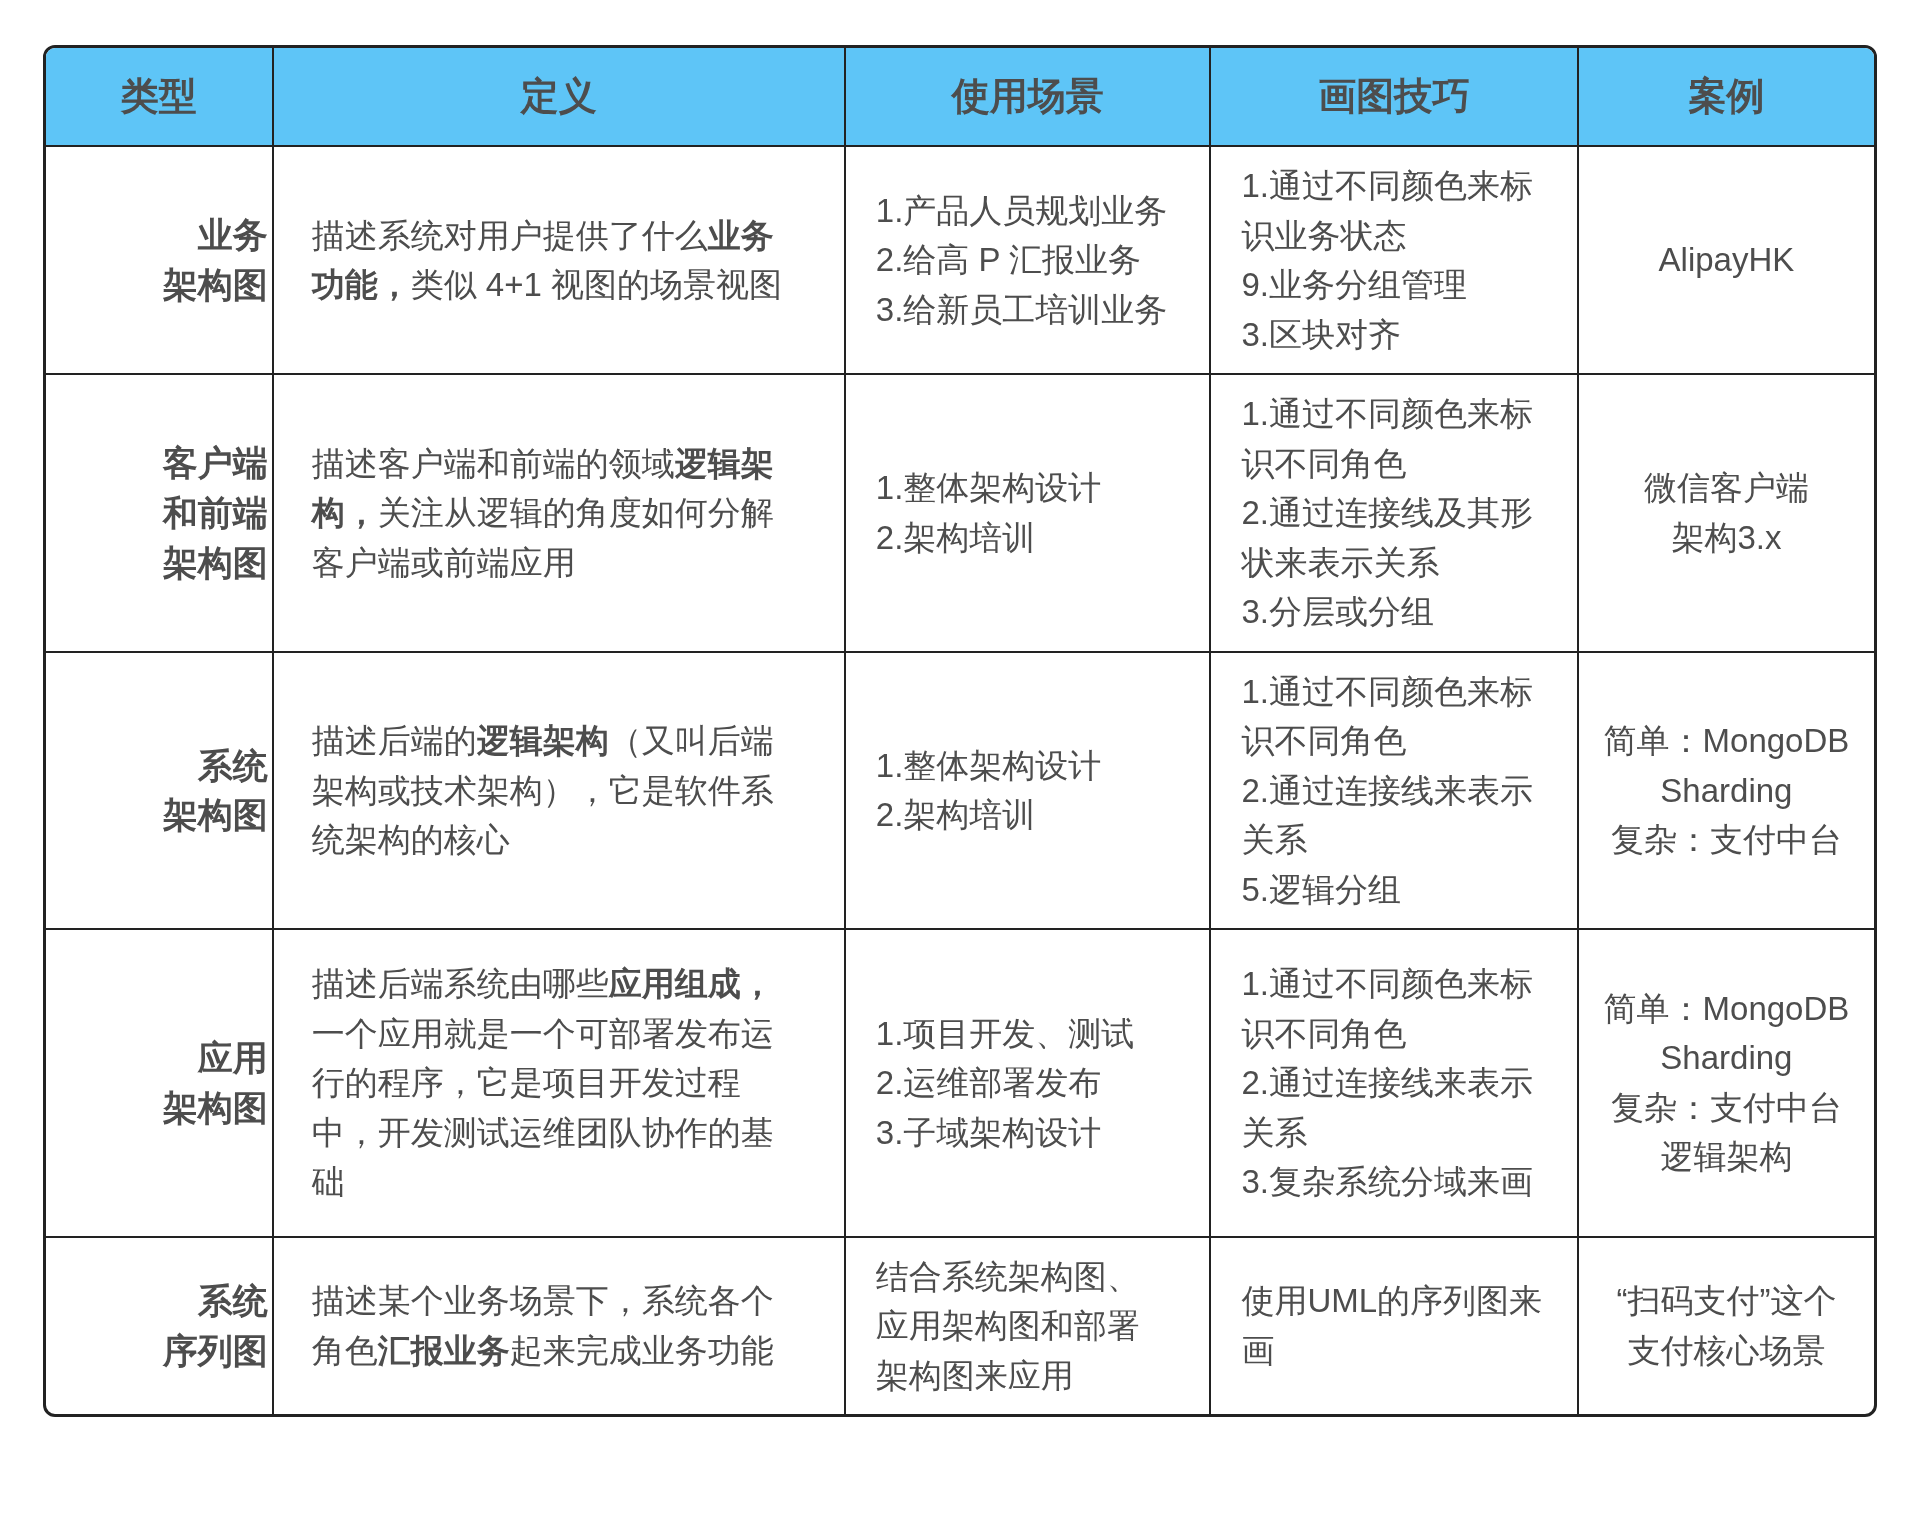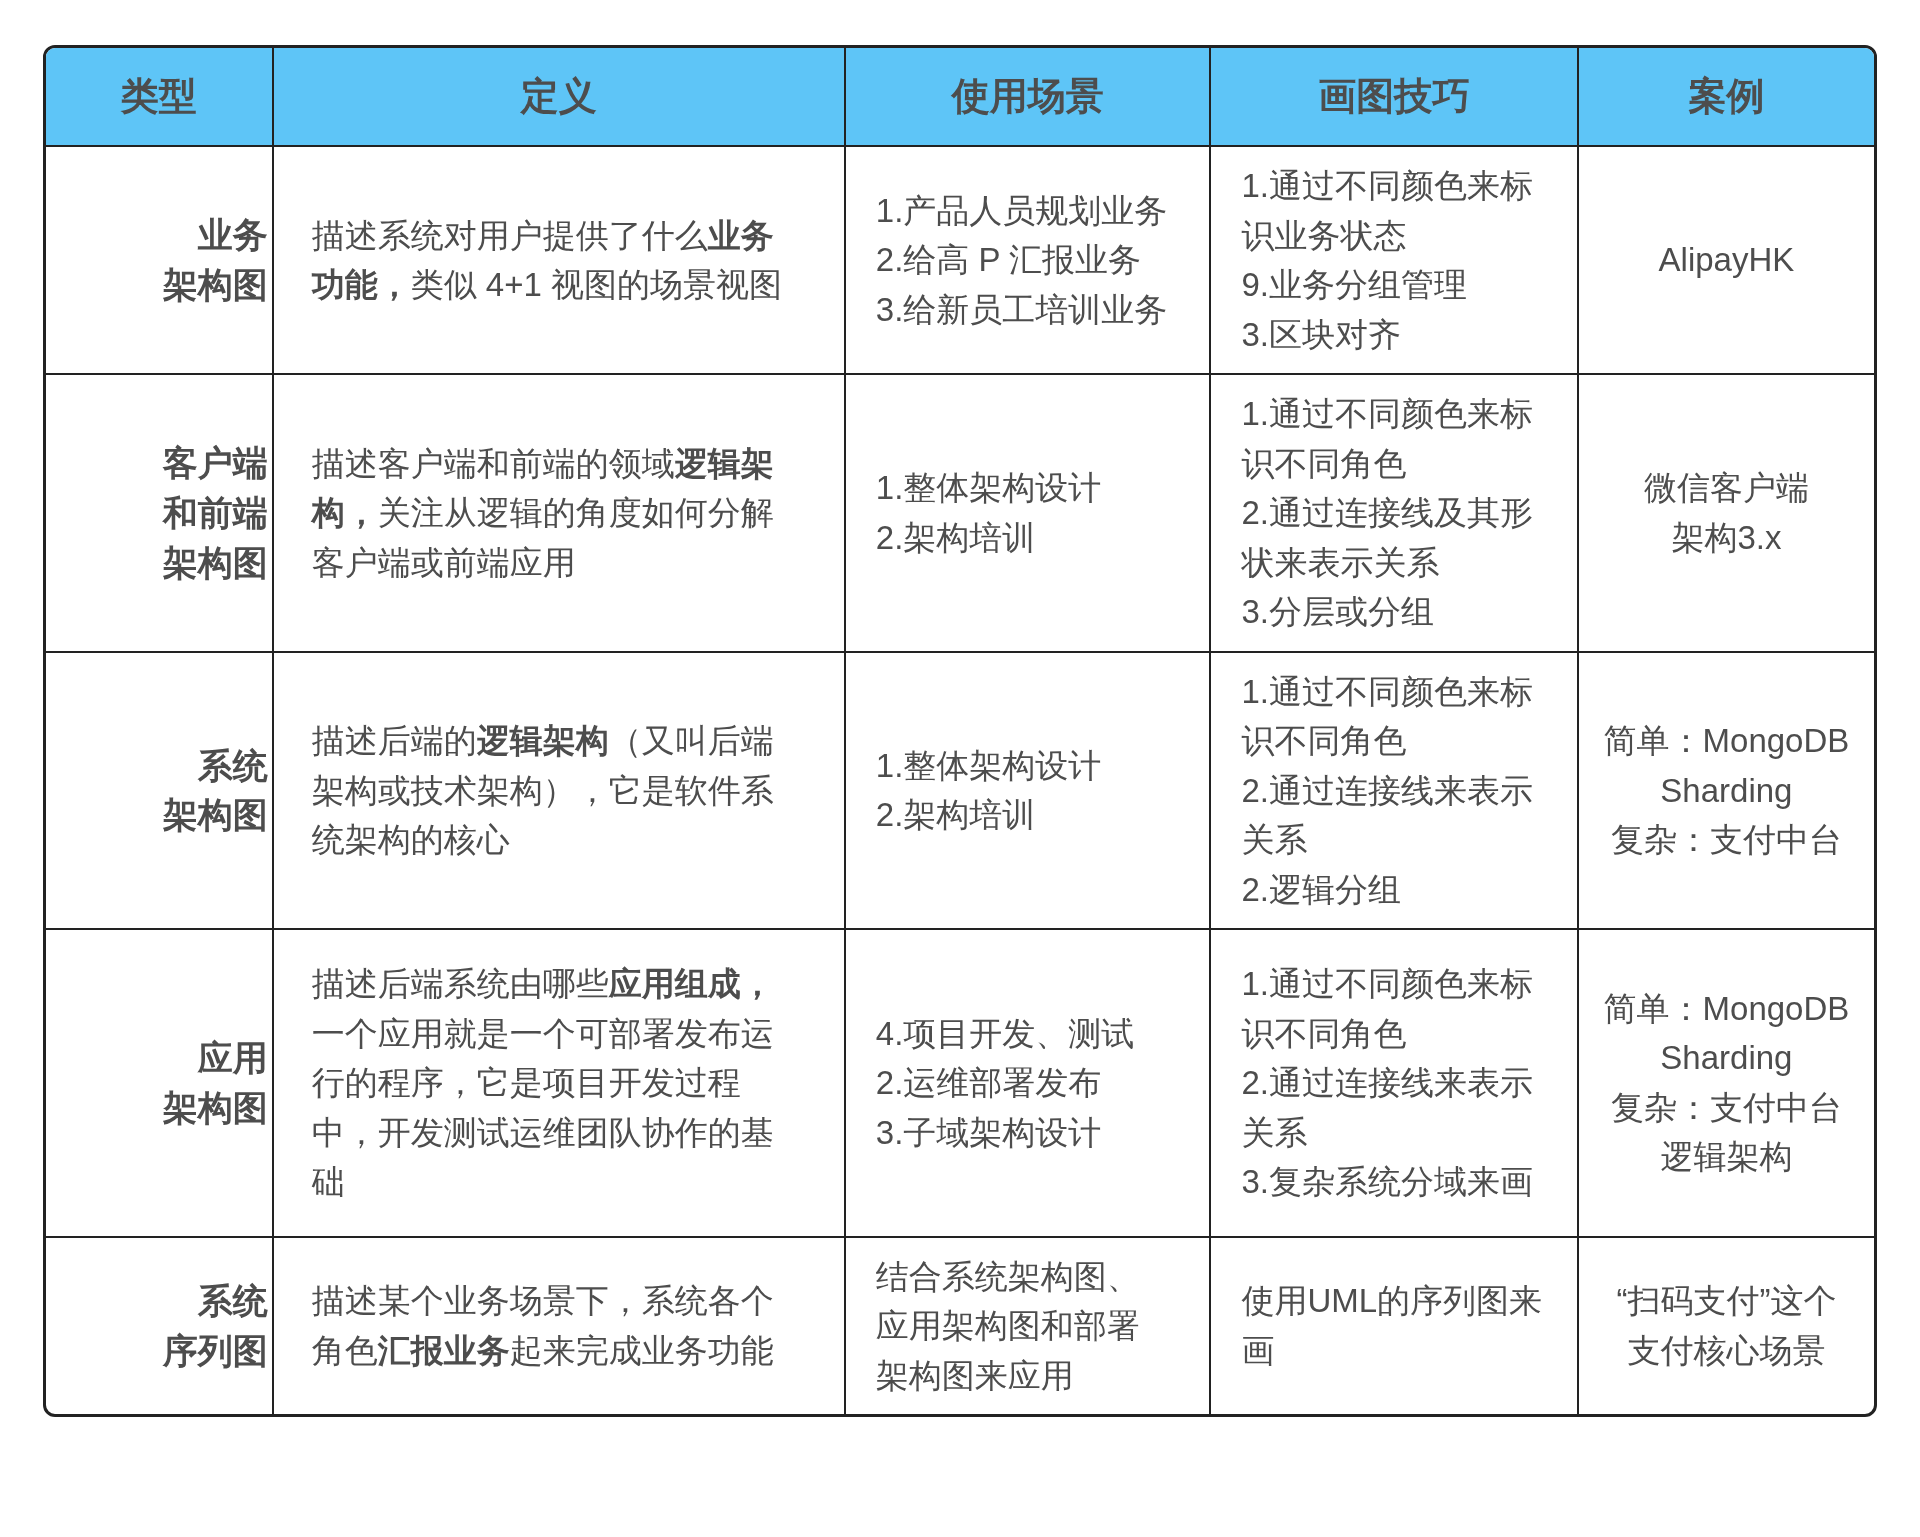--- a/index.html
+++ b/index.html
@@ -151,36 +151,36 @@
             <div>架构图</div>
           </td>
           <td class="def"><span>描述后端的</span><b>逻辑架构</b><span>（又叫后端架构或技术架构），它是软件系统架构的核心</span></td>
           <td class="usage">
             <div>1.整体架构设计</div>
             <div>2.架构培训</div>
           </td>
           <td class="tips">
             <div>1.通过不同颜色来标识不同角色</div>
             <div>2.通过连接线来表示关系</div>
-            <div>2.逻辑分组</div>
+            <div>5.逻辑分组</div>
           </td>
           <td class="example">
             <div>简单：MongoDB</div>
             <div>Sharding</div>
             <div>复杂：支付中台</div>
           </td>
         </tr>
         <tr class="row-4">
           <td class="type">
             <div>应用</div>
             <div>架构图</div>
           </td>
           <td class="def"><span>描述后端系统由哪些</span><b>应用组成，</b><span>一个应用就是一个可部署发布运行的程序，它是项目开发过程中，开发测试运维团队协作的基础</span></td>
           <td class="usage">
-            <div>4.项目开发、测试</div>
+            <div>1.项目开发、测试</div>
             <div>2.运维部署发布</div>
             <div>3.子域架构设计</div>
           </td>
           <td class="tips">
             <div>1.通过不同颜色来标识不同角色</div>
             <div>2.通过连接线来表示关系</div>
             <div>3.复杂系统分域来画</div>
           </td>
           <td class="example">
             <div>简单：MongoDB</div>

